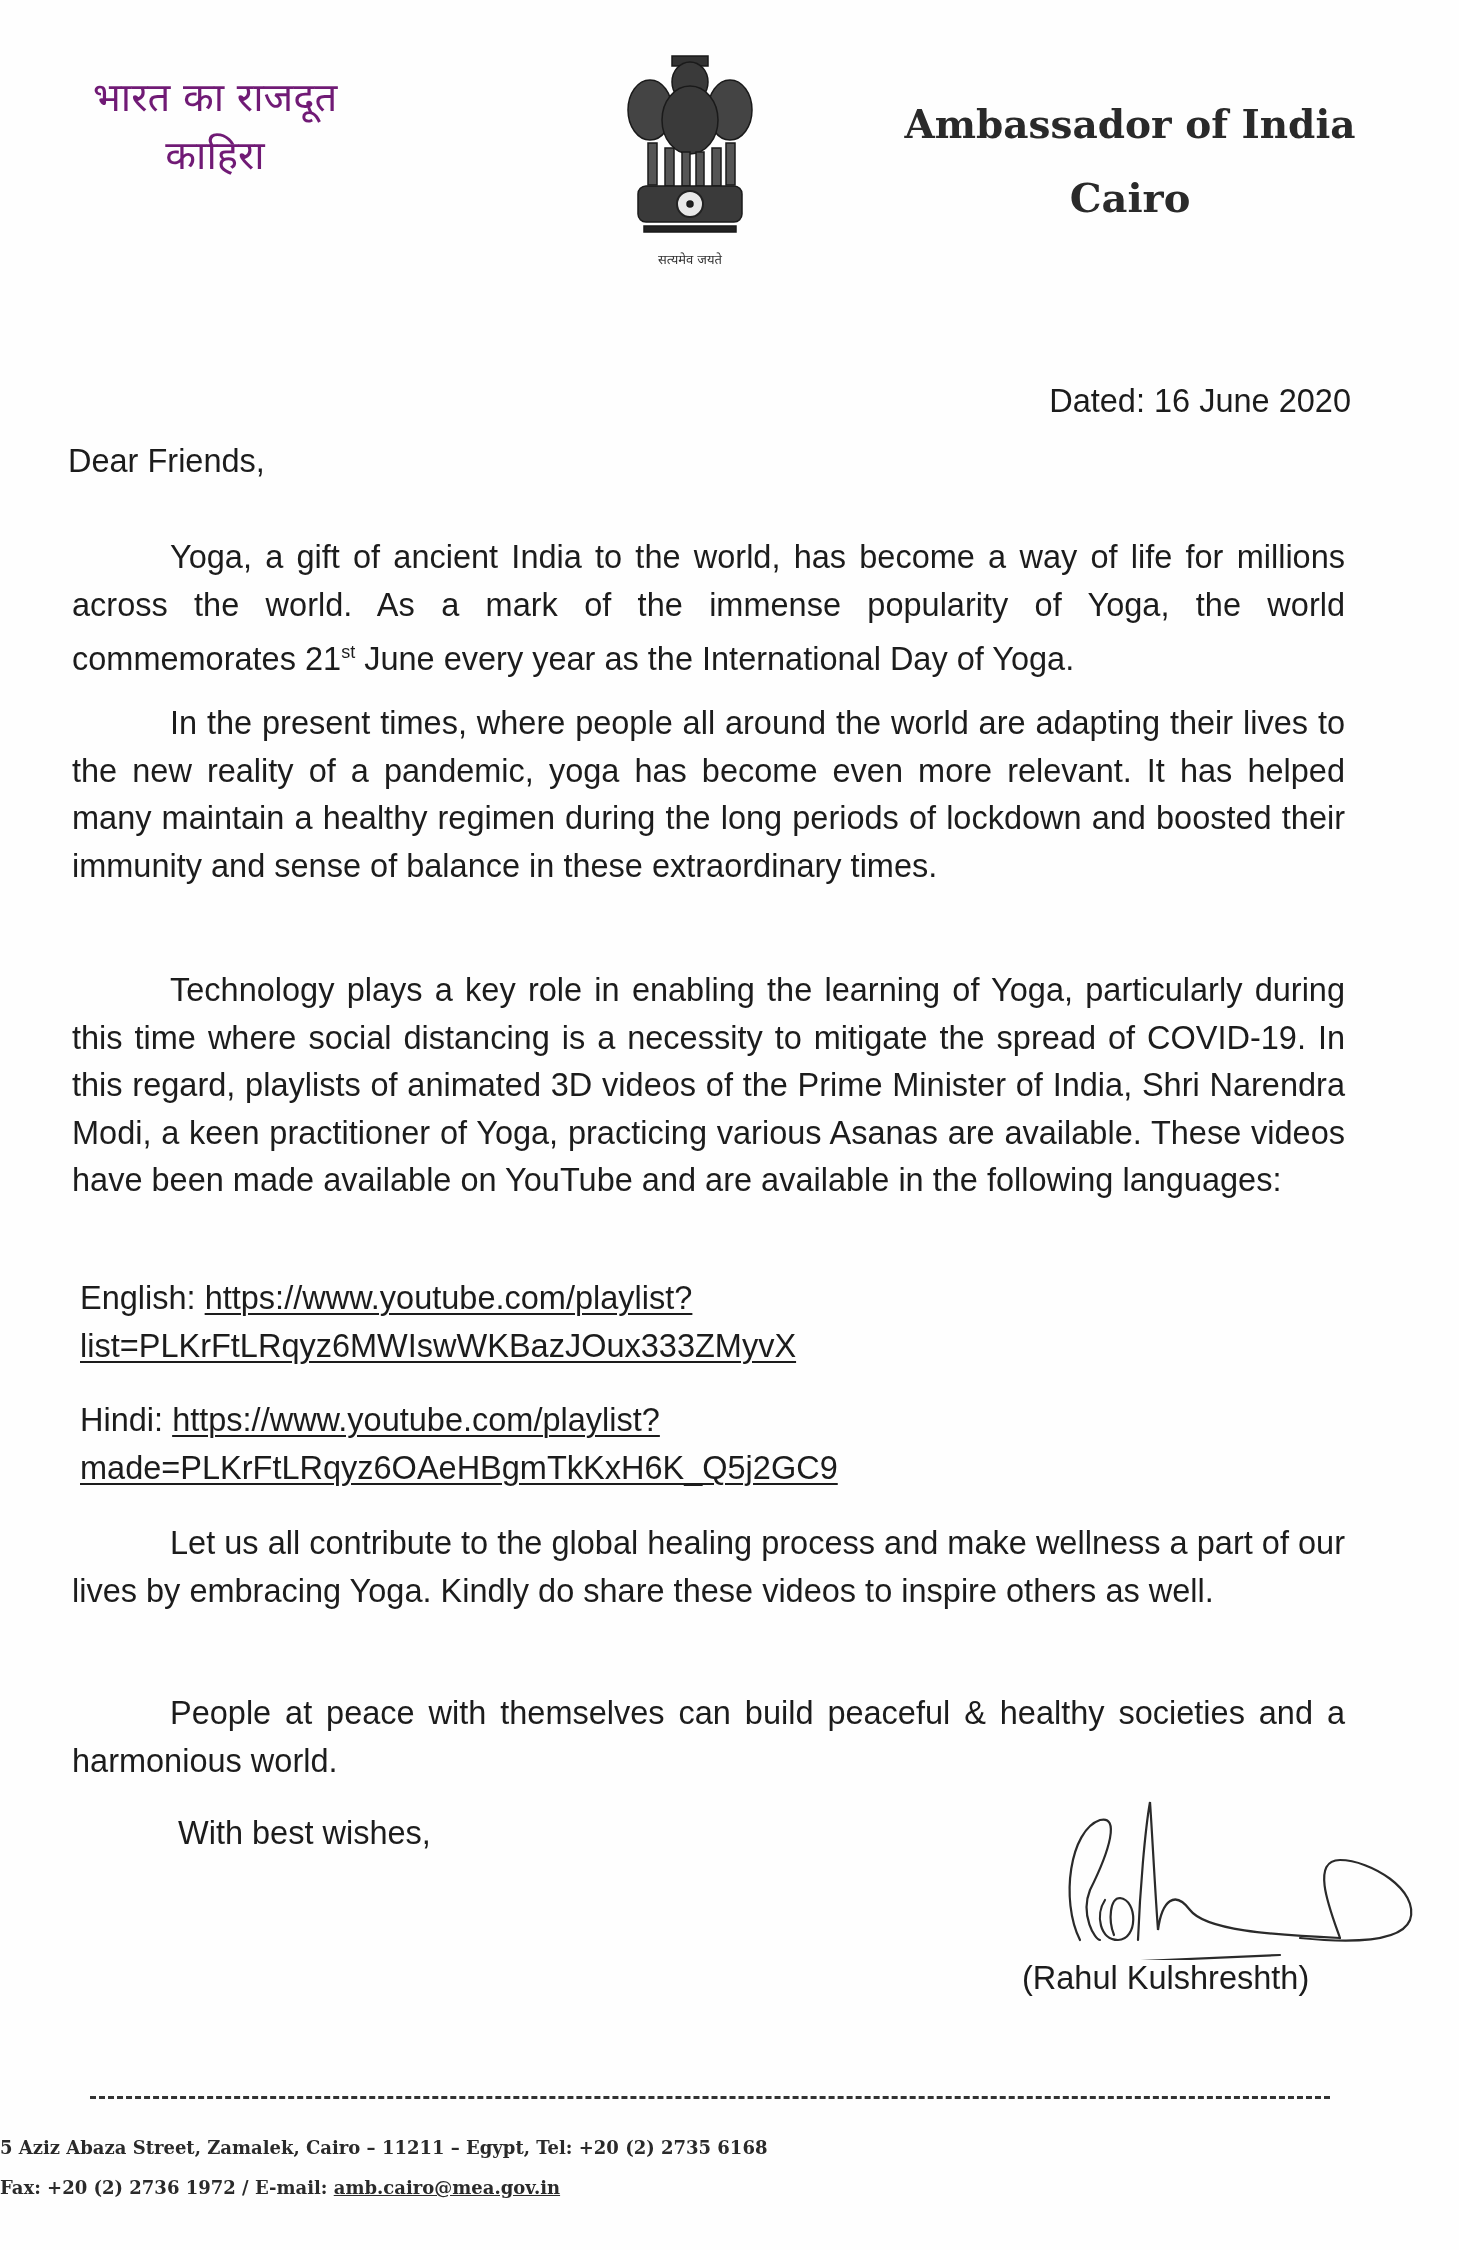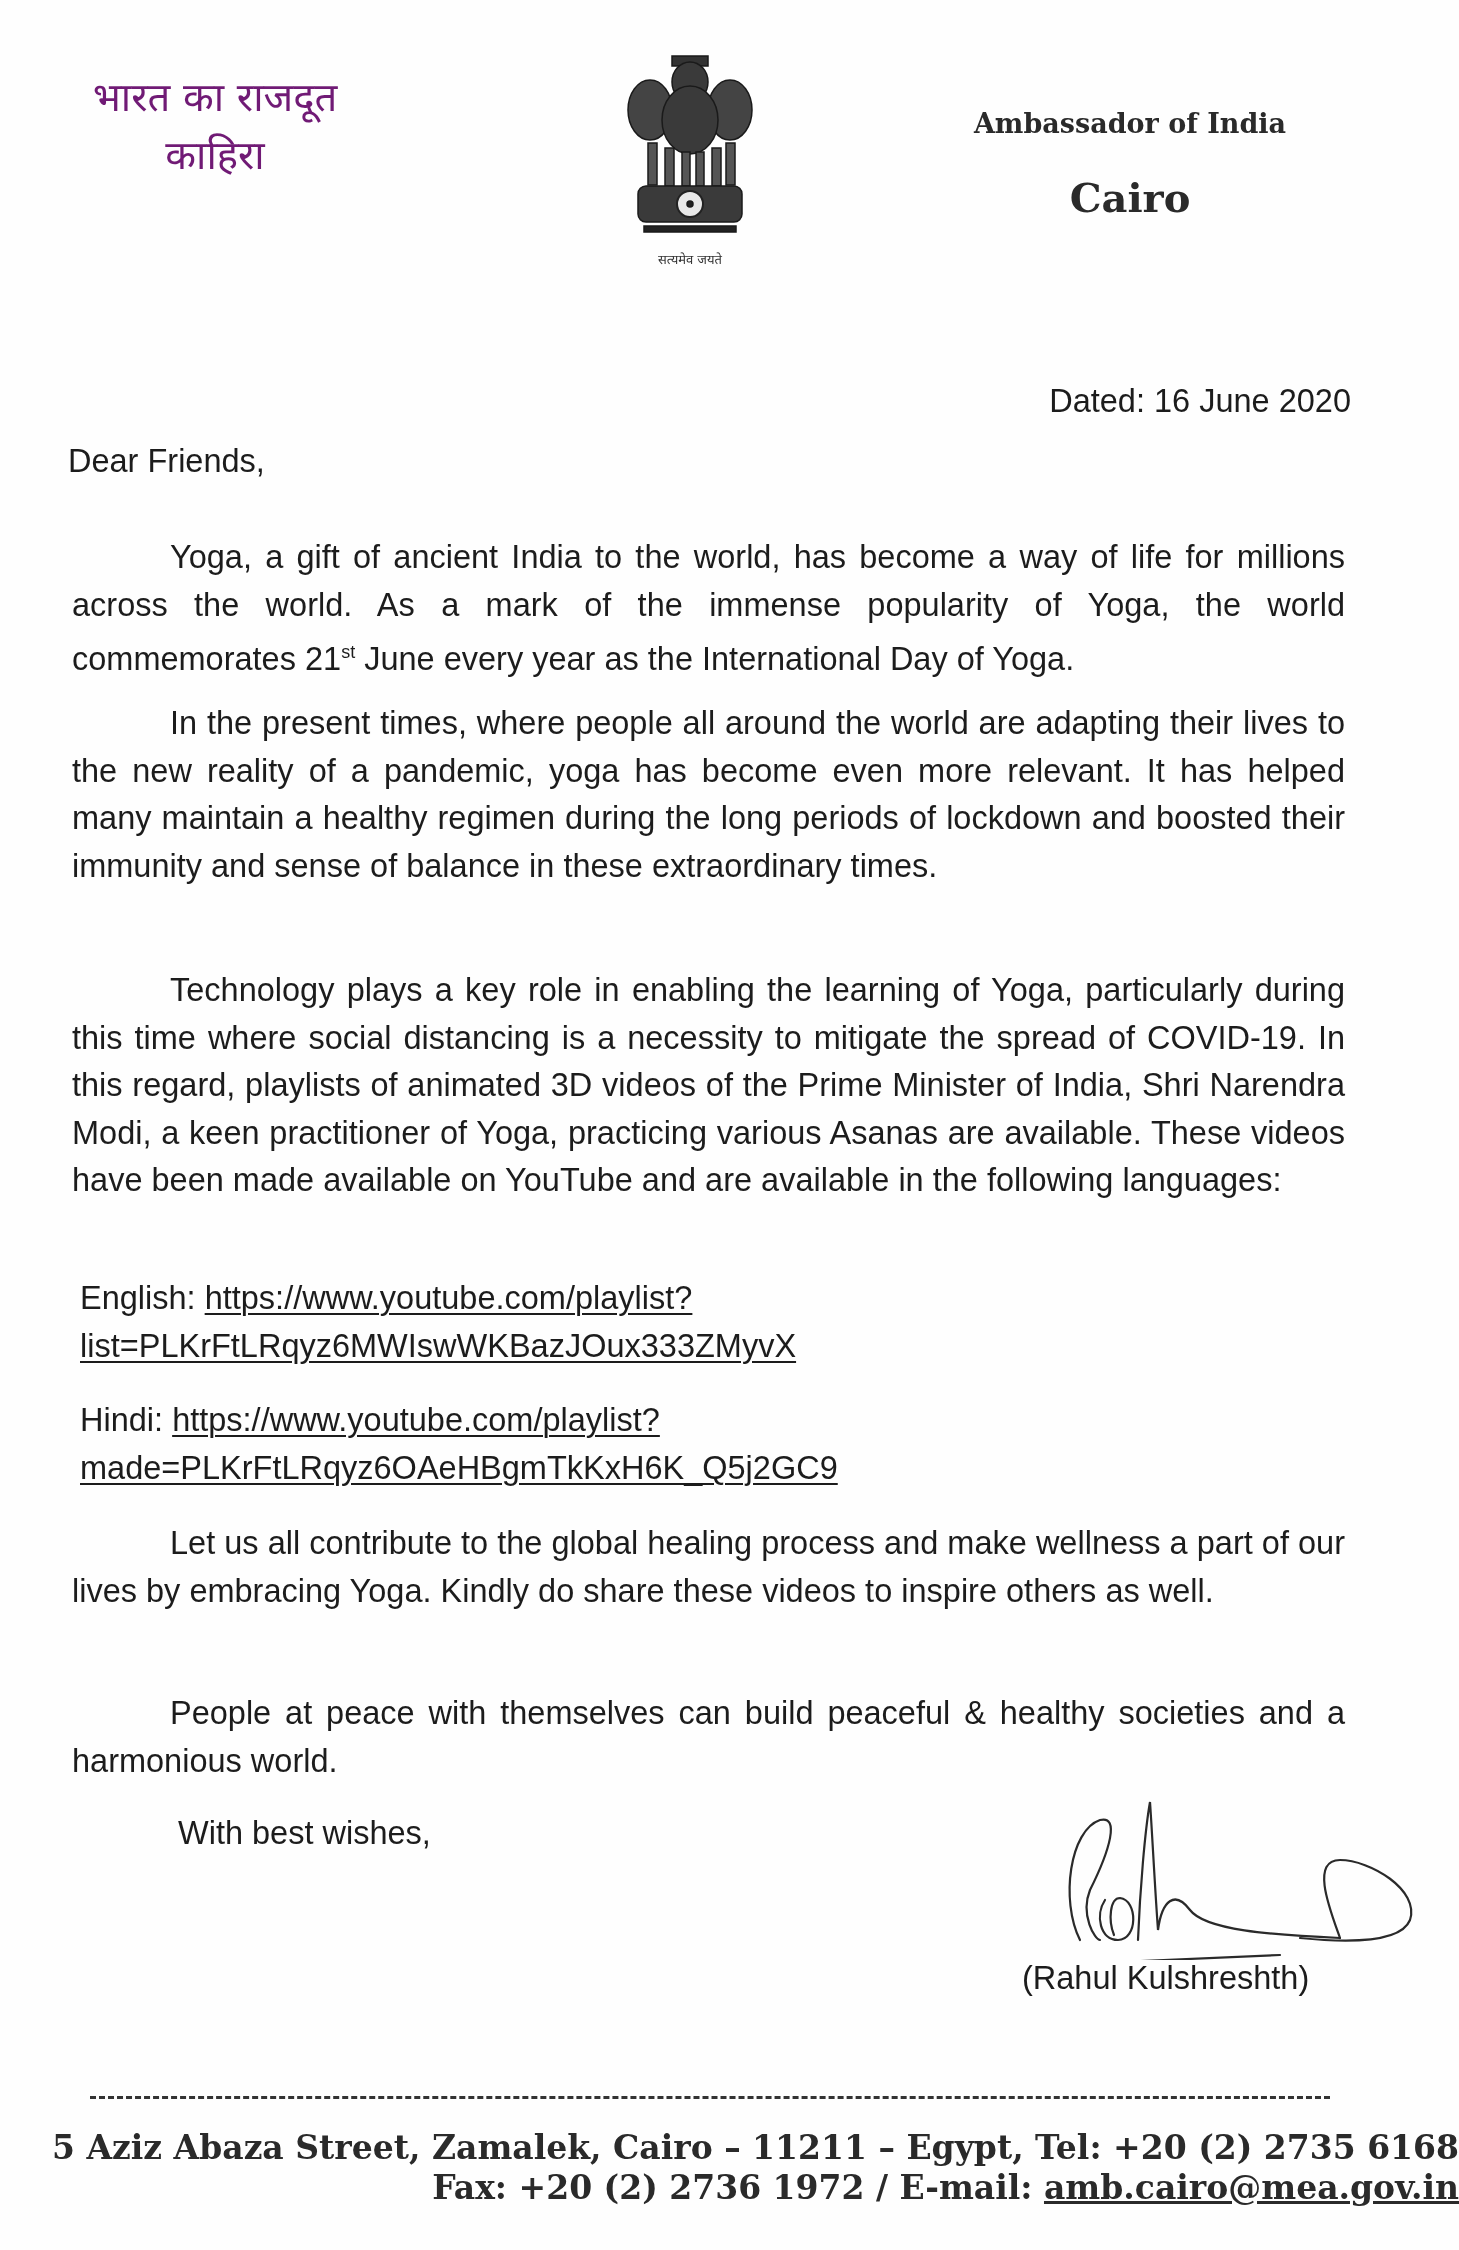--- a/index.html
+++ b/index.html
@@ -7,21 +7,21 @@
   .page { position: absolute; left: 0; top: 0; width: 1459px; height: 2250px; background: #fefefe; }
 
   .hindi-header { position: absolute; left: 70px; top: 68px; width: 290px; text-align: center;
     font-family: "DejaVu Sans", sans-serif; font-size: 40px; line-height: 58px; color: #701a75; }
   .emblem { position: absolute; left: 620px; top: 48px; width: 140px; height: 230px; }
   .emblem svg { width: 140px; height: 200px; display: block; }
   .motto { font-family: "DejaVu Sans", sans-serif; font-size: 13px; text-align: center; color: #333; margin-top: 2px; }
 
   .eng-header { position: absolute; left: 900px; top: 98px; width: 460px; text-align: center;
     font-family: "DejaVu Serif", serif; font-weight: bold; color: #2a2a2a; }
-  .eng-header .l1 { font-size: 27px; line-height: 52px; }
+  .eng-header .l1 { font-size: 39px; line-height: 52px; }
   .eng-header .l2 { font-size: 40px; line-height: 52px; margin-top: 22px; }
 
   .body-text { font-family: "Liberation Sans", sans-serif; font-size: 32.5px; line-height: 47.5px; color: #1c1c1c; }
   .date { position: absolute; right: 108px; top: 378px; }
   .salutation { position: absolute; left: 68px; top: 438px; text-align: right; }
 
   .para { position: absolute; left: 72px; width: 1273px; text-align: justify; }
   .para .indent { display: inline-block; width: 98px; }
   .p1 { top: 534px; }
   .p2 { top: 700px; }
@@ -32,22 +32,22 @@
   .links a { color: #1c1c1c; text-decoration: underline; text-decoration-thickness: 2px; text-underline-offset: 4px; }
   .p4 { top: 1520px; }
   .p5 { top: 1690px; }
   .closing { position: absolute; left: 178px; top: 1810px; }
 
   .signature { position: absolute; left: 1040px; top: 1790px; width: 400px; height: 170px; }
   .signee { position: absolute; left: 1022px; top: 1955px; }
 
   .divider { position: absolute; left: 90px; top: 2096px; width: 1240px; height: 0;
     border-top: 3px dashed #333; }
-  .footer { position: absolute; left: 0; top: 2128px; width: 1459px; text-align: right;
-    font-family: "DejaVu Serif", serif; font-weight: bold; font-size: 33px; line-height: 40px; color: #2a2a2a; }
+  .footer { position: absolute; left: 0; top: 2128px; width: 1459px; text-align: left;
+    font-family: "DejaVu Serif", serif; font-weight: bold; font-size: 18px; line-height: 40px; color: #2a2a2a; }
   .footer a { color: #2a2a2a; text-decoration: underline; }
 </style>
 </head>
 <body>
 
 <div class="page">
 
   <div class="hindi-header">
     <div>भारत का राजदूत</div>
     <div>काहिरा</div>

